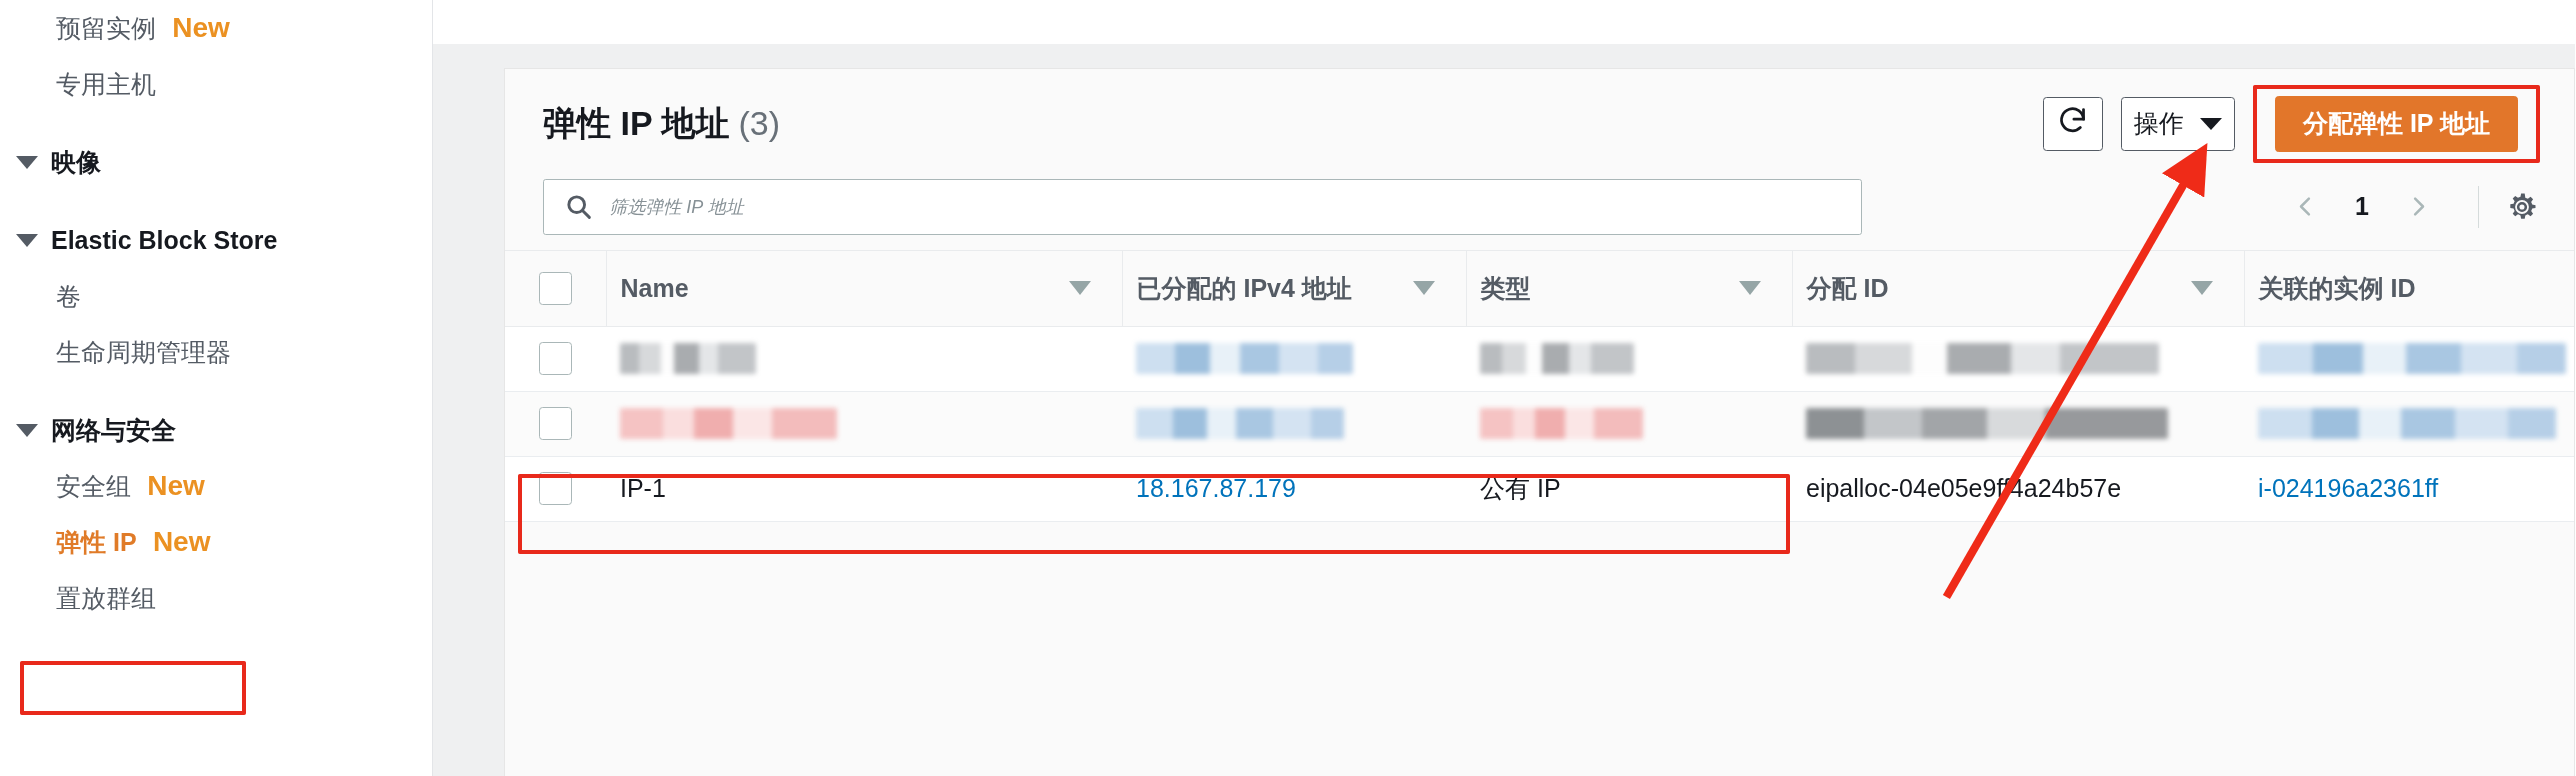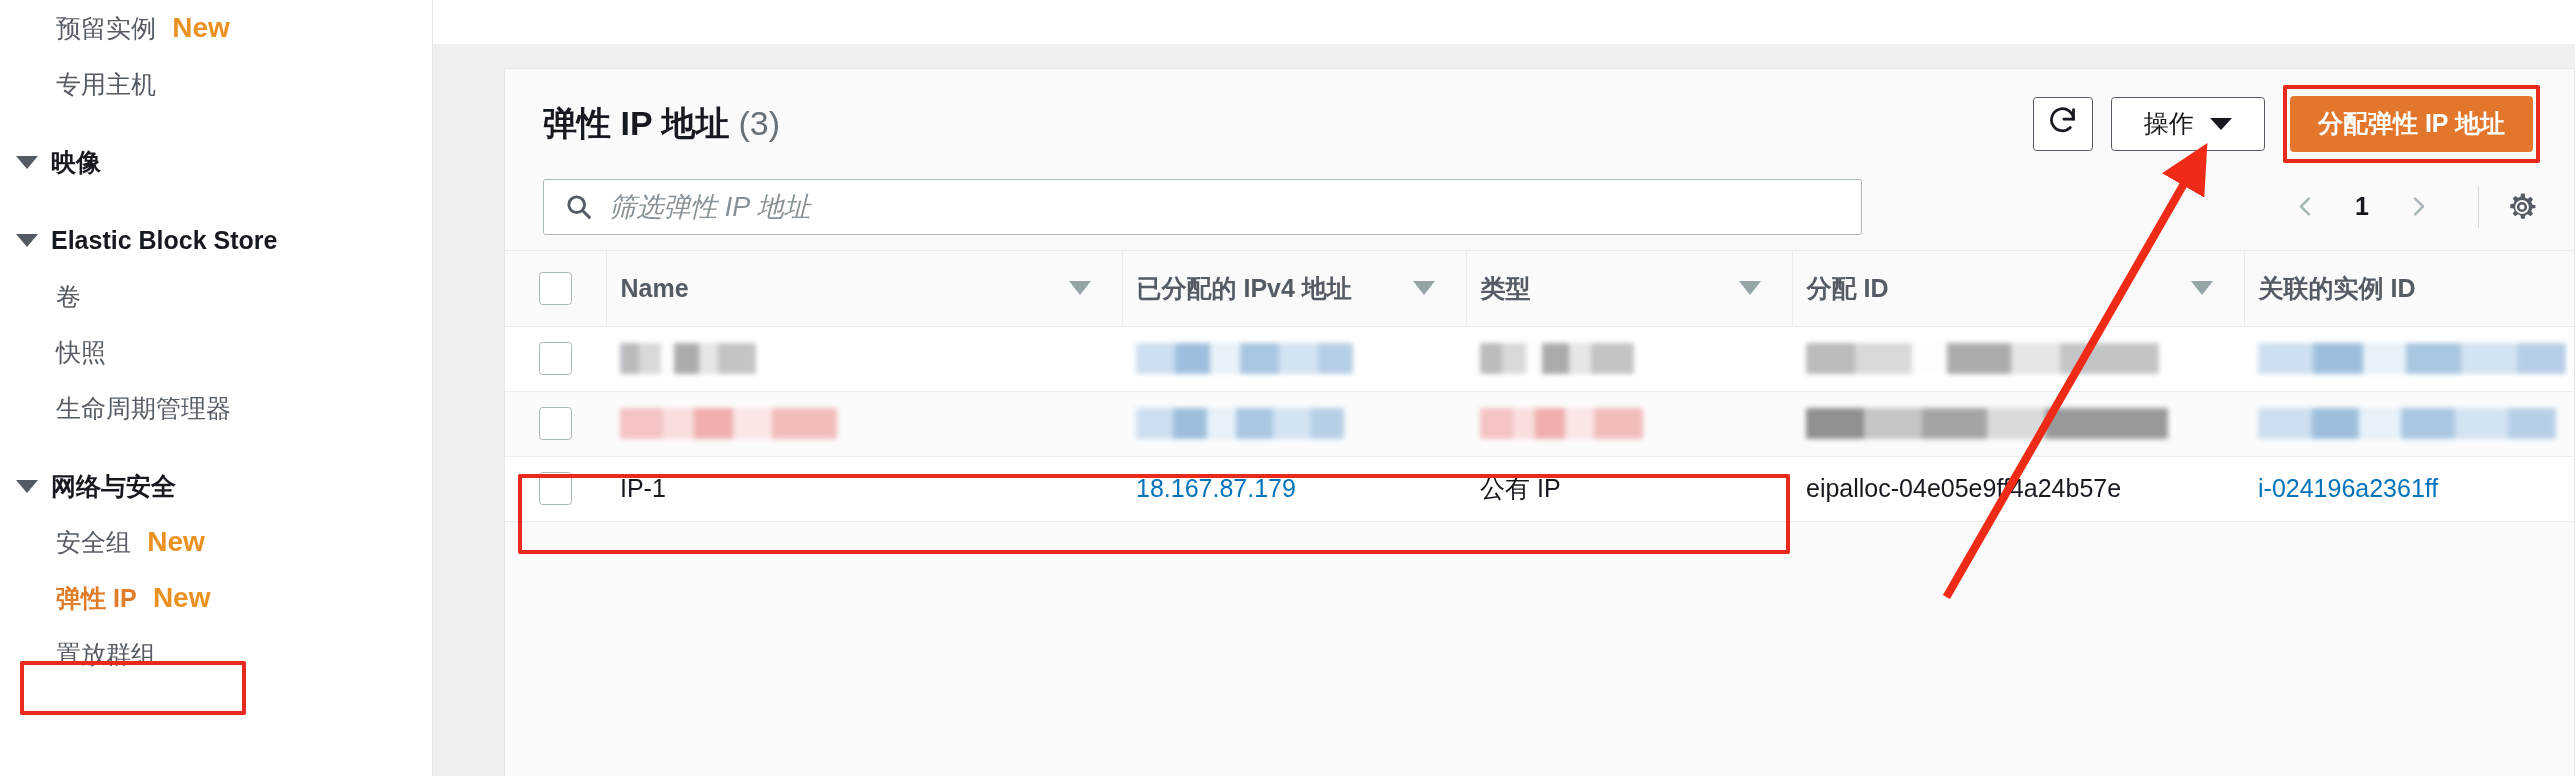--- a/index.html
+++ b/index.html
@@ -119,21 +119,21 @@
   .btn {
     border: 0.9px solid #545b64;
     border-radius: 3.6px;
     background: #ffffff;
     color: #16191f;
     font-size: 25px;
     height: 54px;
     display: flex;
     align-items: center;
     justify-content: center;
-    padding: 0 32px;
+    padding: 0 12px;
     white-space: nowrap;
   }
   .btn-icon { width: 60px; padding: 0; }
   .btn .caret-down {
     display: inline-block;
     margin-left: 16.3px;
     width: 0; height: 0;
     border-left: 11px solid transparent;
     border-right: 11px solid transparent;
     border-top: 12.7px solid #16191f;
@@ -142,21 +142,21 @@
     background: #e2762a;
     border: 0.9px solid #e2762a;
     color: #ffffff;
     font-weight: bold;
     height: 56px;
     padding: 0 27px;
     border-radius: 3.6px;
   }
   .primary-wrap {
     position: relative;
-    padding: 11px 7px;
+    padding: 11px 22px;
   }
   .primary-highlight {
     position: absolute;
     inset: 0;
     border: 4.5px solid #e8291b;
     border-radius: 1.8px;
     pointer-events: none;
   }
 
   
@@ -171,21 +171,21 @@
     height: 56px;
     background: #ffffff;
     border: 0.9px solid #aab7b8;
     border-radius: 2.7px;
     display: flex;
     align-items: center;
     padding-left: 20px;
   }
   .search-box .sicon { margin-right: 16.3px; display:flex; }
   .search-placeholder {
-    font-size: 27px;
+    font-size: 18px;
     color: #879196;
     font-style: italic;
   }
 
   
   .pager {
     position: absolute;
     right: 34px;
     top: 0px;
     display: flex;
@@ -312,23 +312,20 @@
 
     <div class="nav-item group">
       <span class="caret"></span>
       <span>Elastic Block Store</span>
     </div>
 
     <div class="nav-item">
       <span>卷</span>
     </div>
 
-    <div class="nav-item">
-      <span>快照</span>
-    </div>
 
     <div class="nav-item">
       <span>生命周期管理器</span>
     </div>
 
     <div class="nav-spacer"></div>
 
     <div class="nav-item group">
       <span class="caret"></span>
       <span>网络与安全</span>

